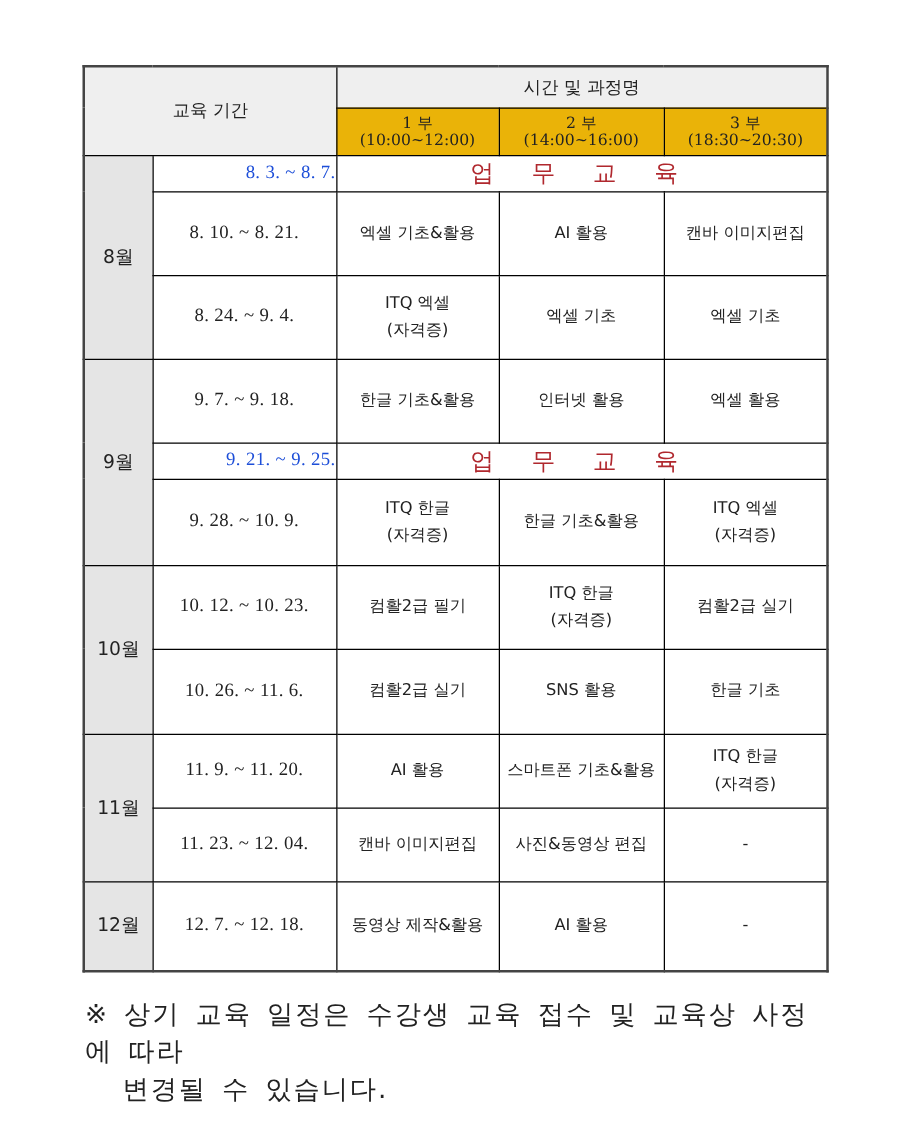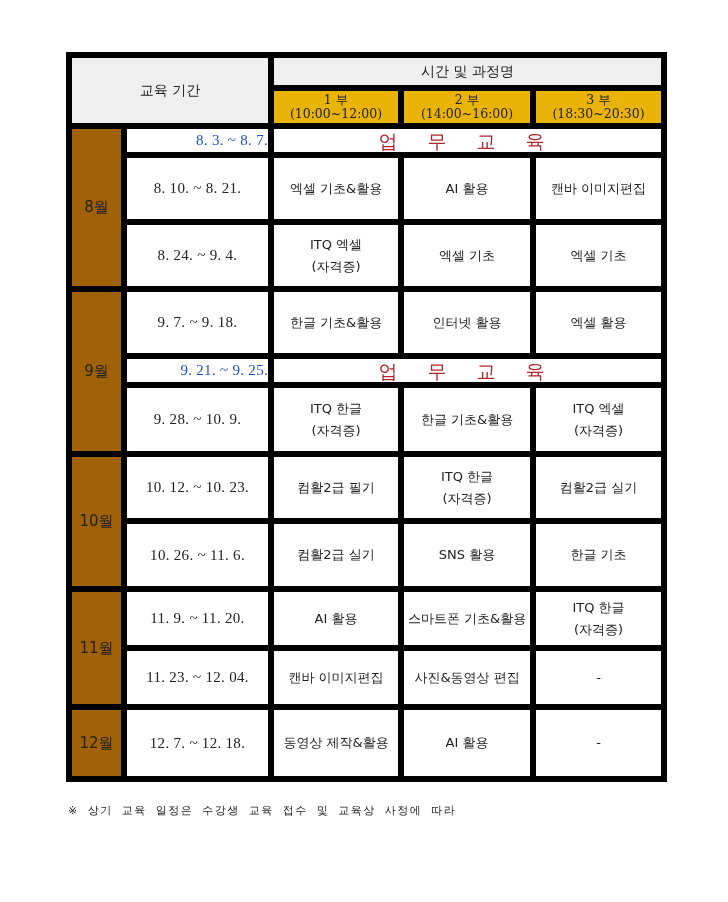--- a/index.html
+++ b/index.html
@@ -1,30 +1,30 @@
 <!DOCTYPE html>
 <html><head>
   <meta charset="utf-8">
   <style>
     html, body { margin: 0; padding: 0; background: #ffffff; }
     body { width: 728px; height: 902px; position: relative; overflow: hidden;
            font-family: "DejaVu Serif", "Liberation Serif", serif; color: #222; }
     table.sched { position: absolute; left: 66px; top: 52px; border-collapse: collapse;
                   width: 595px; table-layout: fixed; }
-    table.sched td, table.sched th { border: 6px solid #000000; text-align: center; vertical-align: middle;
+    table.sched td, table.sched th { border: 1px solid #000000; text-align: center; vertical-align: middle;
                   padding: 0; font-weight: normal; }
     table.sched { border: 2px solid #444; }
     .hdr { background: #efefef; font-size: 14px; font-family: "DejaVu Sans", sans-serif; }
     .subhdr { background: #eab308; font-size: 12.5px; line-height: 14px; font-family: "DejaVu Serif", serif; }
-    .month { background: #a16207; font-size: 15px; font-weight: bold; font-family: "DejaVu Sans", sans-serif; }
+    .month { background: #e5e5e5; font-size: 15px; font-weight: bold; font-family: "DejaVu Sans", sans-serif; }
     .date { font-size: 15px; font-family: "Liberation Serif", serif; letter-spacing: 0.3px; }
     .date.red { color: #1d4ed8; text-align: right; }
     .course { font-size: 13px; font-family: "DejaVu Sans", sans-serif; line-height: 22px; }
     .course.red { color: #b0282e; letter-spacing: 12px; font-size: 19px; }
-    .note { position: absolute; left: 68px; top: 796px; width: 600px; font-size: 11px;
+    .note { position: absolute; left: 68px; top: 796px; width: 600px; font-size: 21px;
             font-family: "DejaVu Sans", sans-serif; line-height: 30px; color: #222; letter-spacing: 1.5px; word-spacing: 4px; }
     .note .line2 { padding-left: 30px; display: block; }
   </style>
 </head>
 <body>
 
 <table class="sched">
   <colgroup>
     <col style="width:55px">
       <col style="width:147px">
@@ -114,13 +114,14 @@
       <td class="date">12. 7. ~ 12. 18.</td>
       <td class="course">동영상 제작&amp;활용</td>
       <td class="course">AI 활용</td>
       <td class="course">-</td>
     </tr>
   </tbody>
 </table>
 
 <div class="note">
   <span>※ 상기 교육 일정은 수강생 교육 접수 및 교육상 사정에 따라</span>
+  <span class="line2">변경될 수 있습니다.</span>
 </div>
 
 </body></html>

